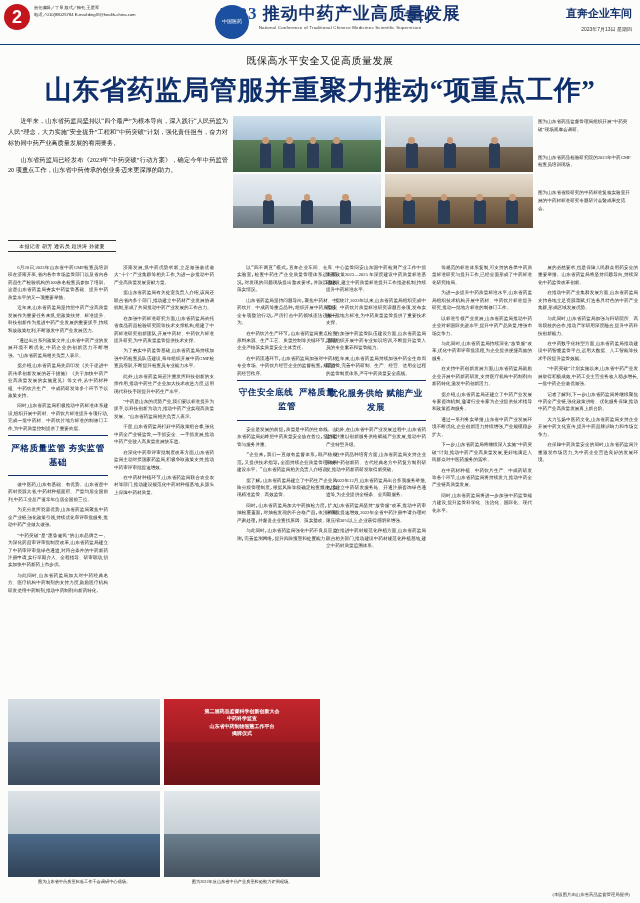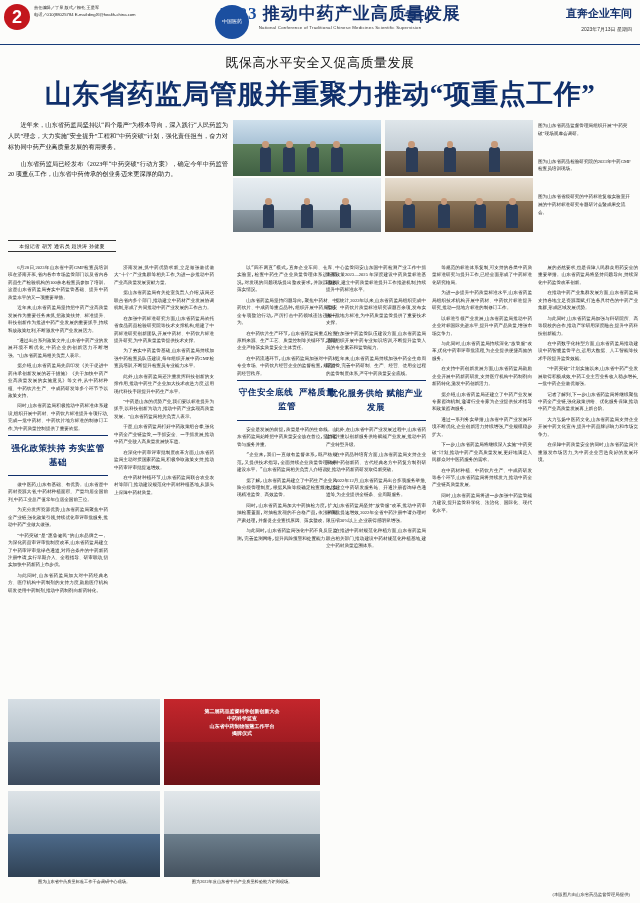--- a/index.html
+++ b/index.html
@@ -31,21 +31,21 @@
   .head-en{font-size:4.4px;color:#333;padding-left:40px;letter-spacing:.2px;font-family:"Liberation Sans",sans-serif;}
   .special{
     position:absolute;left:404px;top:8px;font-size:13px;font-weight:bold;color:#14326e;
   }
   .paper-name{
     position:absolute;right:8px;top:6px;font-size:11px;font-weight:bold;color:#14326e;
   }
   .paper-date{position:absolute;right:8px;top:26px;font-size:5px;color:#333;font-family:"Liberation Sans",sans-serif;}
 
   
-  .kicker{text-align:center;font-size:13px;color:#111;margin-top:9px;letter-spacing:.5px;}
+  .kicker{text-align:center;font-size:10px;color:#111;margin-top:9px;letter-spacing:.5px;}
   .headline{
     text-align:center;font-size:27px;font-weight:bold;color:#0f2f6b;
     margin-top:4px;letter-spacing:.5px;
   }
 
   
   .hero{position:relative;margin-top:8px;height:120px;}
   .lead{
     position:absolute;left:8px;top:0;width:220px;font-size:6.2px;line-height:1.75;
     text-align:justify;color:#111;
@@ -168,21 +168,21 @@
   <div class="body-wrap">
     <div class="byline">本报记者  胡芳  通讯员  赵洪涛  孙健夏</div>
 
     <div class="col c1" id="col1">
         <p>6月28日,2023年山东省中药GMP检查员培训班在济南开班,省内各市市场监管部门以及省内各药品生产检验机构的100余名检查员参加了培训。这是山东省药监局夯实中药监管基础、提升中药质量水平的又一项重要举措。</p>
         <p>近年来,山东省药监局坚持把中药产业高质量发展作为重要任务来抓,把政策扶持、标准提升、科技创新作为推进中药产业发展的重要抓手,持续释放政策红利,不断激发中药产业发展活力。</p>
         <p>“通过出台系列政策文件,山东省中药产业的发展环境不断优化,中药企业的创新活力不断增强。”山东省药监局相关负责人表示。</p>
         <p>据介绍,山东省药监局先后印发《关于促进中药传承创新发展的若干措施》《关于加快中药产业高质量发展的实施意见》等文件,从中药材种植、中药饮片生产、中成药研发等多个环节予以政策支持。</p>
         <p>同时,山东省药监局积极推动中药标准体系建设,组织开展中药材、中药饮片标准提升专项行动,完成一批中药材、中药饮片地方标准的制修订工作,为中药质量控制提供了重要依据。</p>
         <div class="rule"></div>
-        <div class="sub">强化政策扶持  夯实监管基础</div>
+        <div class="sub">严格质量监管  夯实监管基础</div>
         <div class="rule"></div>
         <p>做中医药,山东有基础、有优势。山东省是中药材资源大省,中药材种植面积、产量均居全国前列,中药工业总产值常年位居全国前三位。</p>
         <p>为充分发挥资源优势,山东省药监局聚焦中药全产业链,强化政策引领,持续优化审评审批服务,推动中药产业做大做强。</p>
         <p>“中药突破”是“惠鲁健民”的山东品牌之一。为深化药品审评审批制度改革,山东省药监局建立了中药审评审批绿色通道,对符合条件的中药新药注册申请,实行早期介入、全程指导、研审联动,切实加快中药新药上市步伐。</p>
         <p>与此同时,山东省药监局加大对中药经典名方、医疗机构中药制剂的支持力度,鼓励医疗机构研发使用中药制剂,推动中药制剂向新药转化。</p>
       </div>
     <div class="col c2" id="col2">
         <p>济南发展,抓中药优势求新,立足做强做优做大“十个”产业集群等相关工作,为进一步推动中药产业高质量发展贡献力量。</p>
         <p>据山东省药监局有关处室负责人介绍,该局还联合省内多个部门,推动建立中药材产业发展协调机制,形成了共同推动中药产业发展的工作合力。</p>
         <p>在加强中药标准研究方面,山东省药监局依托省食品药品检验研究院等技术支撑机构,组建了中药标准研究创新团队,开展中药材、中药饮片标准提升研究,为中药质量监管提供技术支撑。</p>

